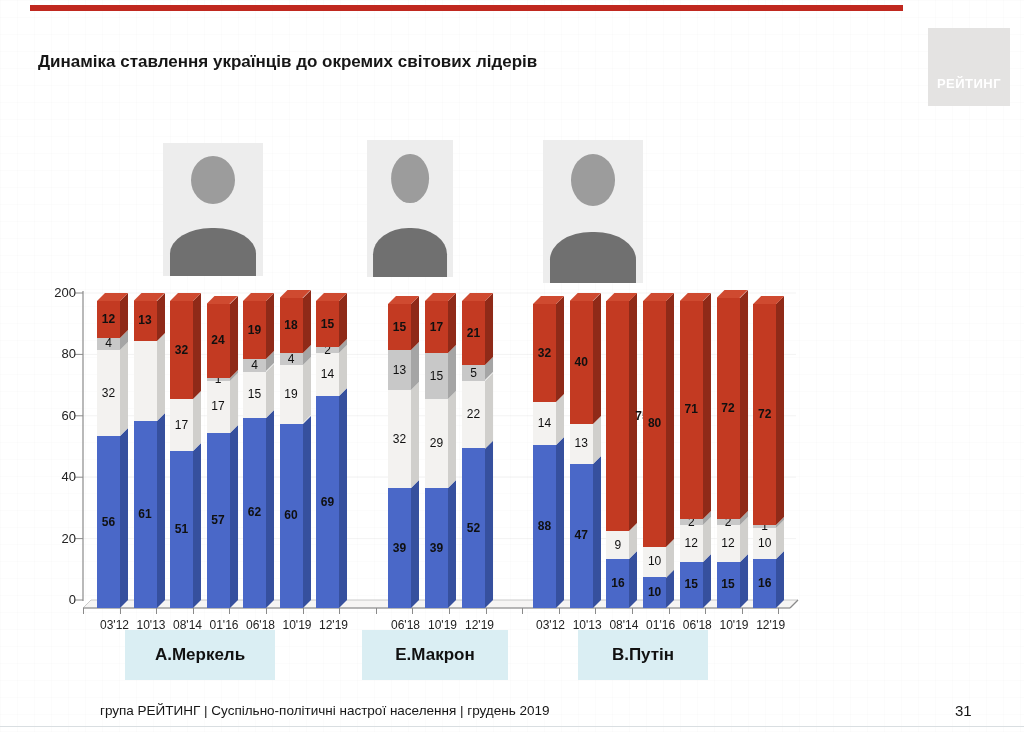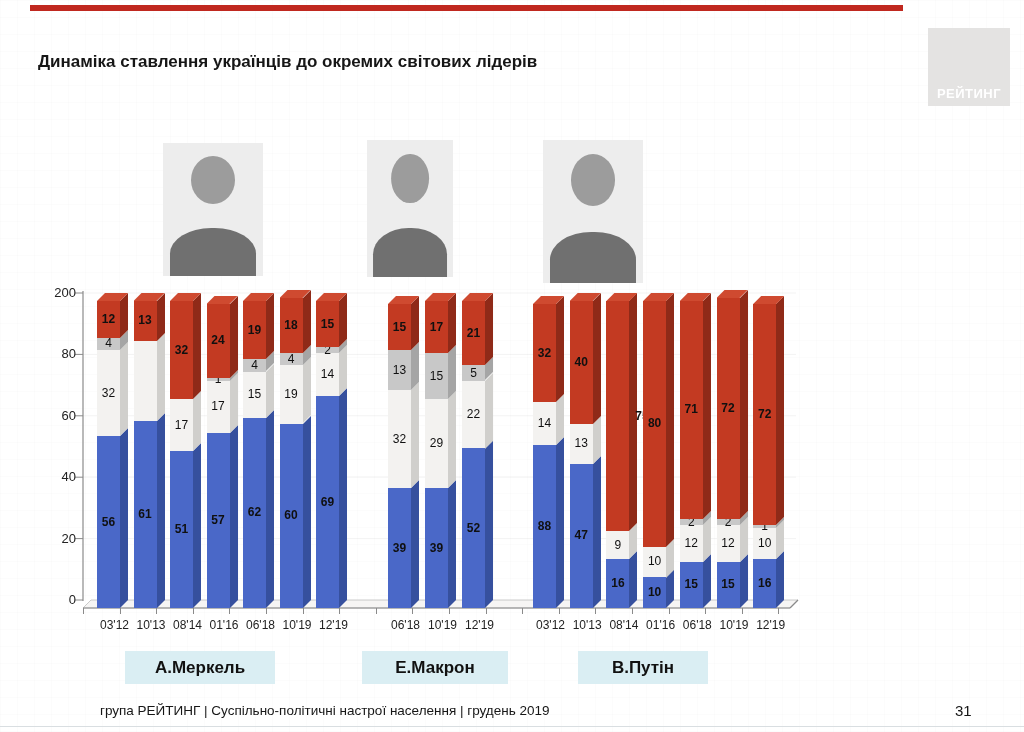--- a/index.html
+++ b/index.html
@@ -5,21 +5,21 @@
   html,body{margin:0;padding:0;}
   body{width:1024px;height:732px;background:#fff;font-family:"Liberation Sans",sans-serif;color:#111;position:relative;overflow:hidden;}
   .slide{position:absolute;inset:0;
     background-image:
       repeating-linear-gradient(0deg, rgba(0,0,0,0.012) 0 1px, transparent 1px 17px),
       repeating-linear-gradient(90deg, rgba(0,0,0,0.012) 0 1px, transparent 1px 17px);
   }
   .top-bar{position:absolute;left:30px;top:5px;width:873px;height:6px;background:#c0281f;}
   .title{position:absolute;left:38px;top:52px;font-size:17px;font-weight:bold;color:#161616;}
   .logo{position:absolute;left:928px;top:28px;width:82px;height:78px;background:#e4e3e2;display:flex;align-items:flex-end;justify-content:center;}
-  .logo span{color:#ffffff;font-weight:bold;font-size:13px;letter-spacing:.5px;padding-bottom:5px;}
+  .logo span{color:#ffffff;font-weight:bold;font-size:13px;letter-spacing:.5px;padding-bottom:15px;}
   
   .photo{position:absolute;background:#ededed;overflow:hidden;}
   .photo .head{position:absolute;left:50%;top:10%;width:44%;height:36%;transform:translateX(-50%);border-radius:50%;background:#9c9c9c;}
   .photo .body{position:absolute;left:50%;bottom:-4%;width:86%;height:40%;transform:translateX(-50%);border-radius:48% 48% 0 0;background:#707070;}
   .photo-merkel{left:163px;top:143px;width:100px;height:133px;}
   .photo-macron{left:367px;top:140px;width:86px;height:137px;}
   .photo-putin{left:543px;top:140px;width:100px;height:143px;}
   
   #frame{position:absolute;left:0;top:0;}
   #bars{position:absolute;inset:0;}
@@ -31,21 +31,21 @@
   .x-label{position:absolute;font-size:12px;text-align:right;color:#222;}
   .y-label{position:absolute;font-size:13px;text-align:right;color:#222;width:38px;left:38px;}
   .base-ticks{position:absolute;left:83px;top:608px;width:712px;height:6px;
     background:repeating-linear-gradient(90deg,#8a8a8a 0 1px,transparent 1px 36.6px);}
   
   .legend{position:absolute;left:812px;top:326px;}
   .legend-item{display:flex;align-items:center;margin-bottom:55px;}
   .legend-swatch{width:11px;height:11px;margin-right:7px;flex:none;}
   .legend-label{font-size:15px;color:#161616;white-space:nowrap;}
   
-  .plate{position:absolute;top:651px;height:33px;background:#daeef3;display:flex;align-items:center;justify-content:center;font-size:17px;font-weight:bold;color:#111;}
+  .plate{position:absolute;top:630px;height:50px;background:#daeef3;display:flex;align-items:center;justify-content:center;font-size:17px;font-weight:bold;color:#111;}
   .plate-merkel{left:125px;width:150px;}
   .plate-macron{left:362px;width:146px;}
   .plate-putin{left:578px;width:130px;}
   .footer{position:absolute;left:100px;top:703px;font-size:13.5px;color:#161616;}
   .page-num{position:absolute;left:955px;top:702px;width:40px;font-size:15px;color:#161616;}
   .bottom-edge{position:absolute;left:0;top:726px;width:1024px;height:1px;background:#d9dee1;}
 </style>
 </head>
 <body>
 

